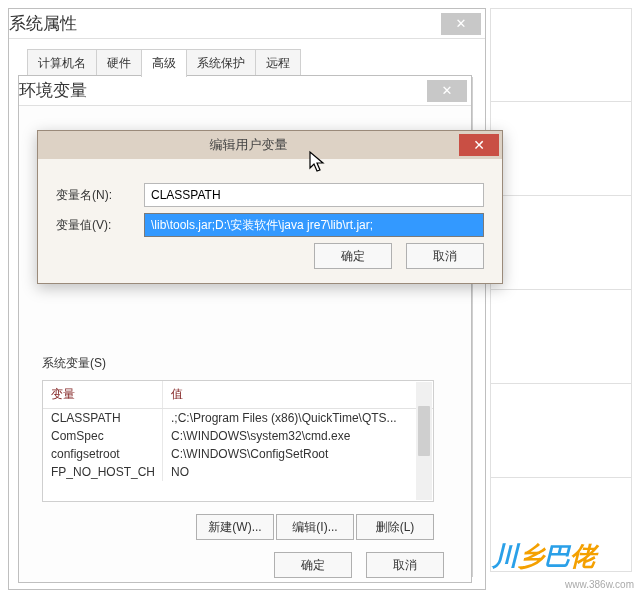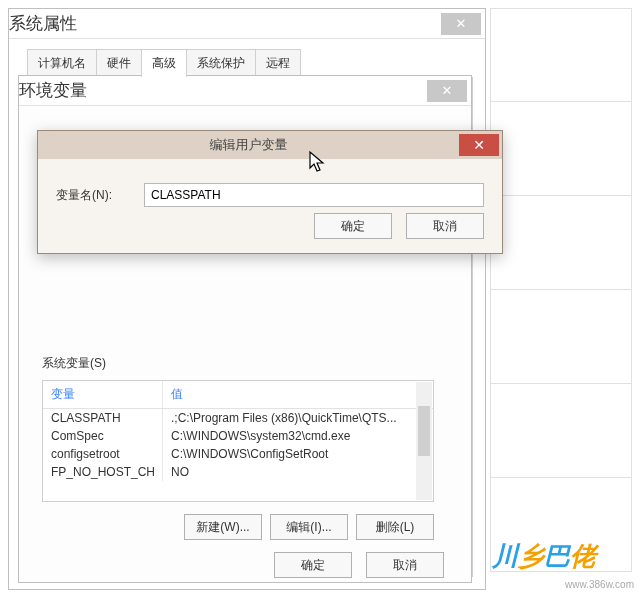--- a/index.html
+++ b/index.html
@@ -35,28 +35,28 @@
 
 
 .cursor { position: absolute; left: 308px; top: 150px; pointer-events: none; }
 .cursor svg { width: 20px; height: 24px; }
 
 
 .sysvars { position: absolute; left: 42px; top: 335px; width: 392px; margin-top: 20px; }
 .grouplabel { font-size: 12px; color: #333; margin-bottom: 8px; }
 .listbox { border: 1px solid #cfcfcf; height: 122px; overflow: hidden; position: relative; background: #fff; }
 .listhead { display: flex; background: #fff; border-bottom: 1px solid #e2e2e2; }
-.listhead div { font-size: 12px; padding: 5px 8px; color: #3b82f6; }
+.listhead div { font-size: 12px; padding: 5px 8px; color: #7f1d1d; }
 .col1 { width: 120px; border-right: 1px solid #e8e8e8; }
 .col2 { flex: 1; }
 .listrow { display: flex; font-size: 12px; }
 .listrow div { padding: 2px 8px; color: #333; }
 .scrollbar { position: absolute; right: 1px; top: 1px; bottom: 1px; width: 16px; background: #f0f0f0; }
 .thumb { position: absolute; left: 2px; right: 2px; top: 24px; height: 50px; background: #cfcfcf; border-radius: 1px; }
-.sysbtns { display: flex; justify-content: flex-end; gap: 8px; margin-top: 12px; }
+.sysbtns { display: flex; justify-content: flex-end; gap: 2px; margin-top: 12px; }
 
 
 .envbtns { position: absolute; left: 0; right: 0; bottom: 6px; display: flex; justify-content: flex-end; gap: 14px; padding-right: 28px; }
 
 
 .rightcol { position: absolute; left: 490px; top: 8px; width: 142px; }
 .cell { height: 94px; border: 1px solid #e0e0e0; border-top: none; }
 .cell:first-child { border-top: 1px solid #e0e0e0; }
 
 
@@ -141,20 +141,24 @@
 <div class="win3">
   <div class="titlebar3">
     <span class="title-text">编辑用户变量</span>
     <span class="close-red">✕</span>
   </div>
   <div class="body">
     <div class="row">
       <label>变量名(N):</label>
       <input type="text" value="CLASSPATH" style="">
     </div>
+    <div class="row">
+      <label>变量值(V):</label>
+      <input type="text" class="selected" value="\lib\tools.jar;D:\安装软件\java jre7\lib\rt.jar;" style="">
+    </div>
     <div class="btnrow">
       <button class="btn">确定</button>
       <button class="btn">取消</button>
     </div>
   </div>
 </div>
 
 <div class="cursor">
 <svg viewBox="0 0 20 24">
       <path d="M2 2 L2 18 L6 14 L9 21 L12 20 L9 13 L15 13 Z" fill="#fff" stroke="#000" stroke-width="1.2"></path>

